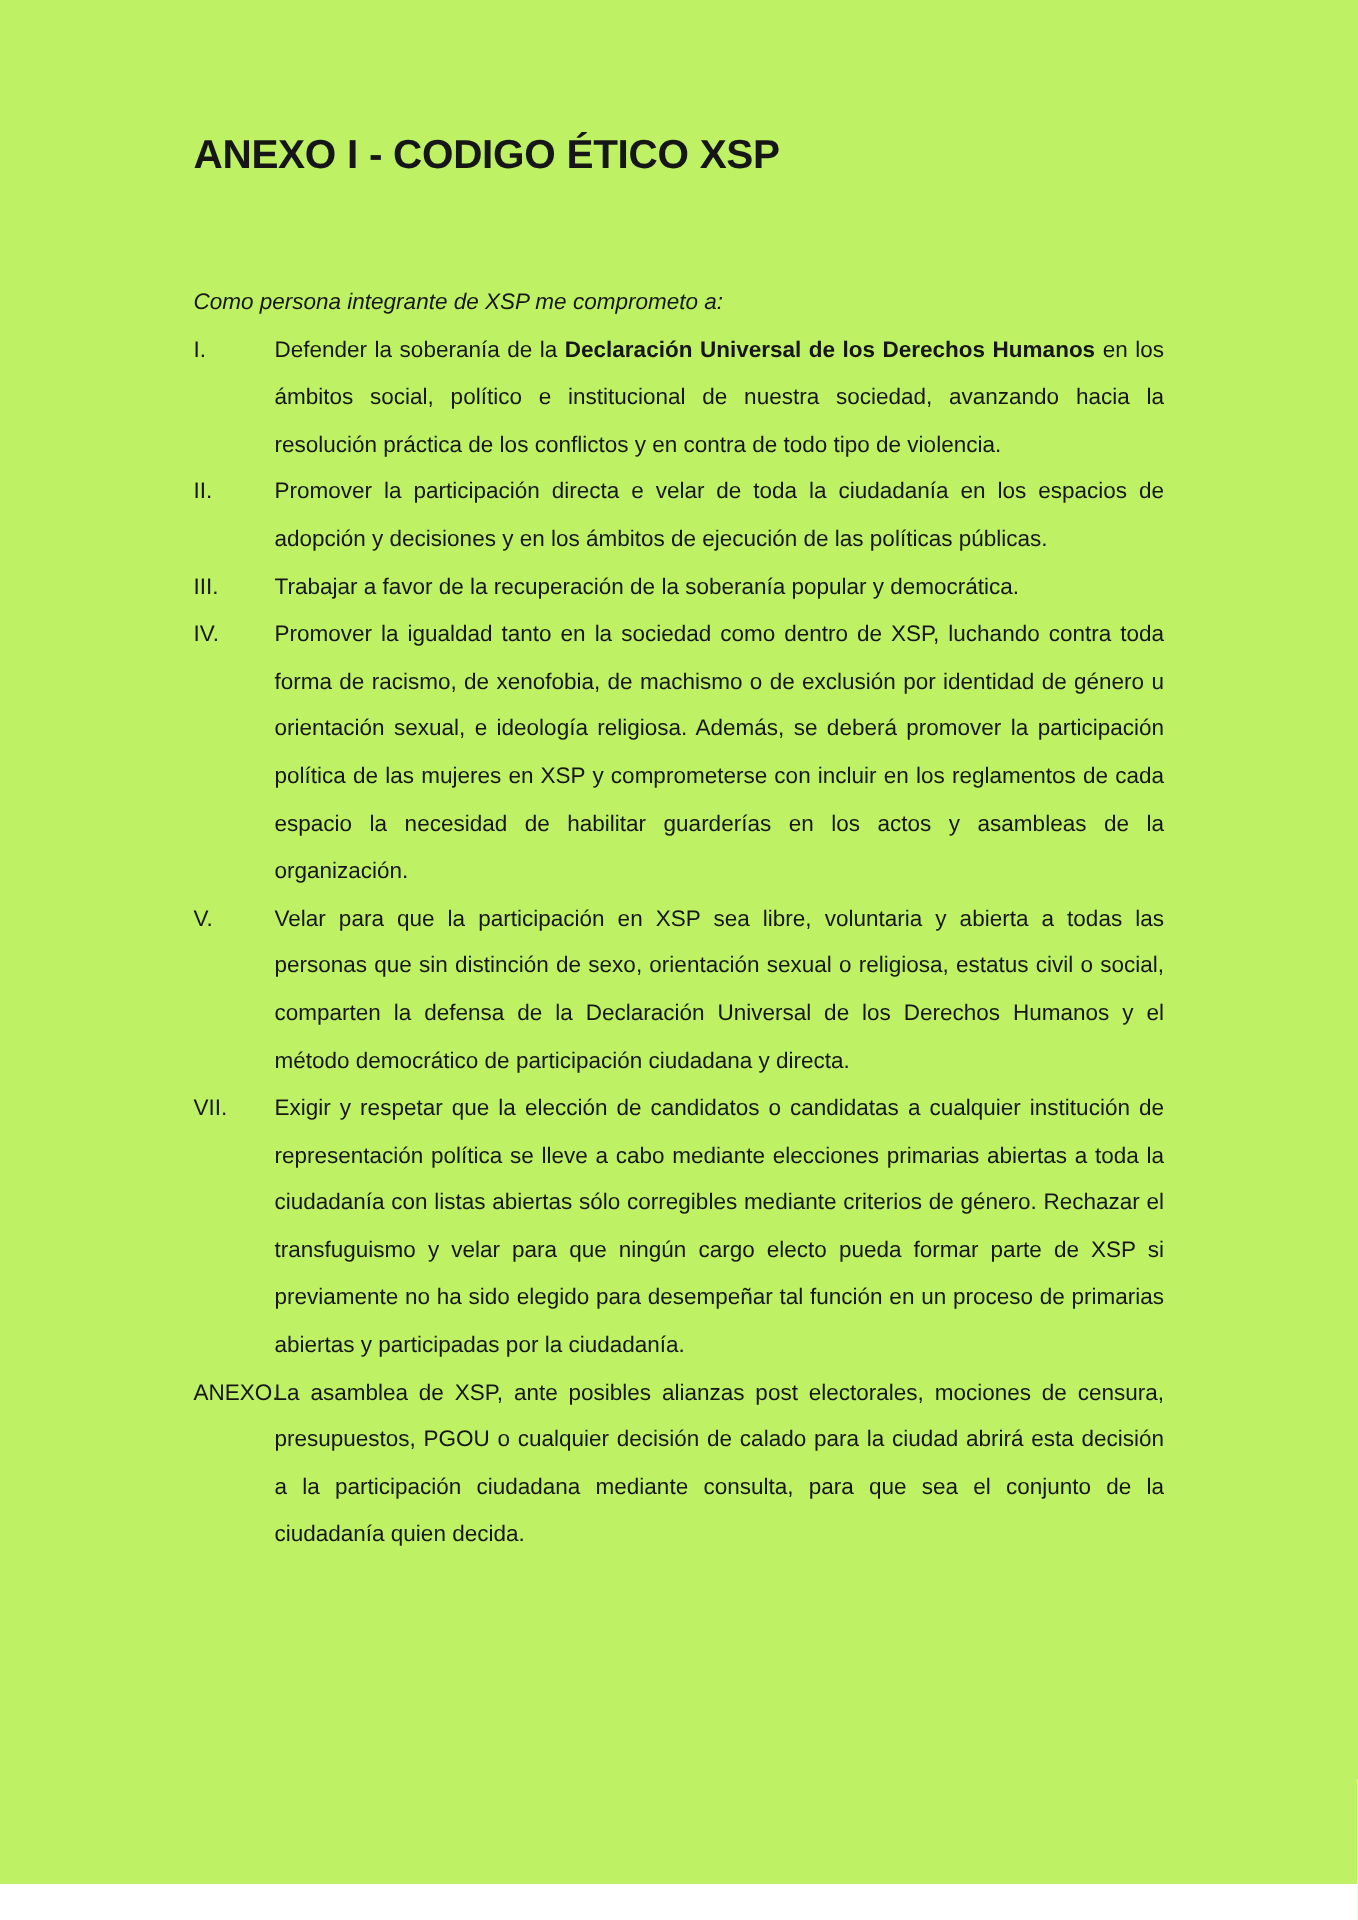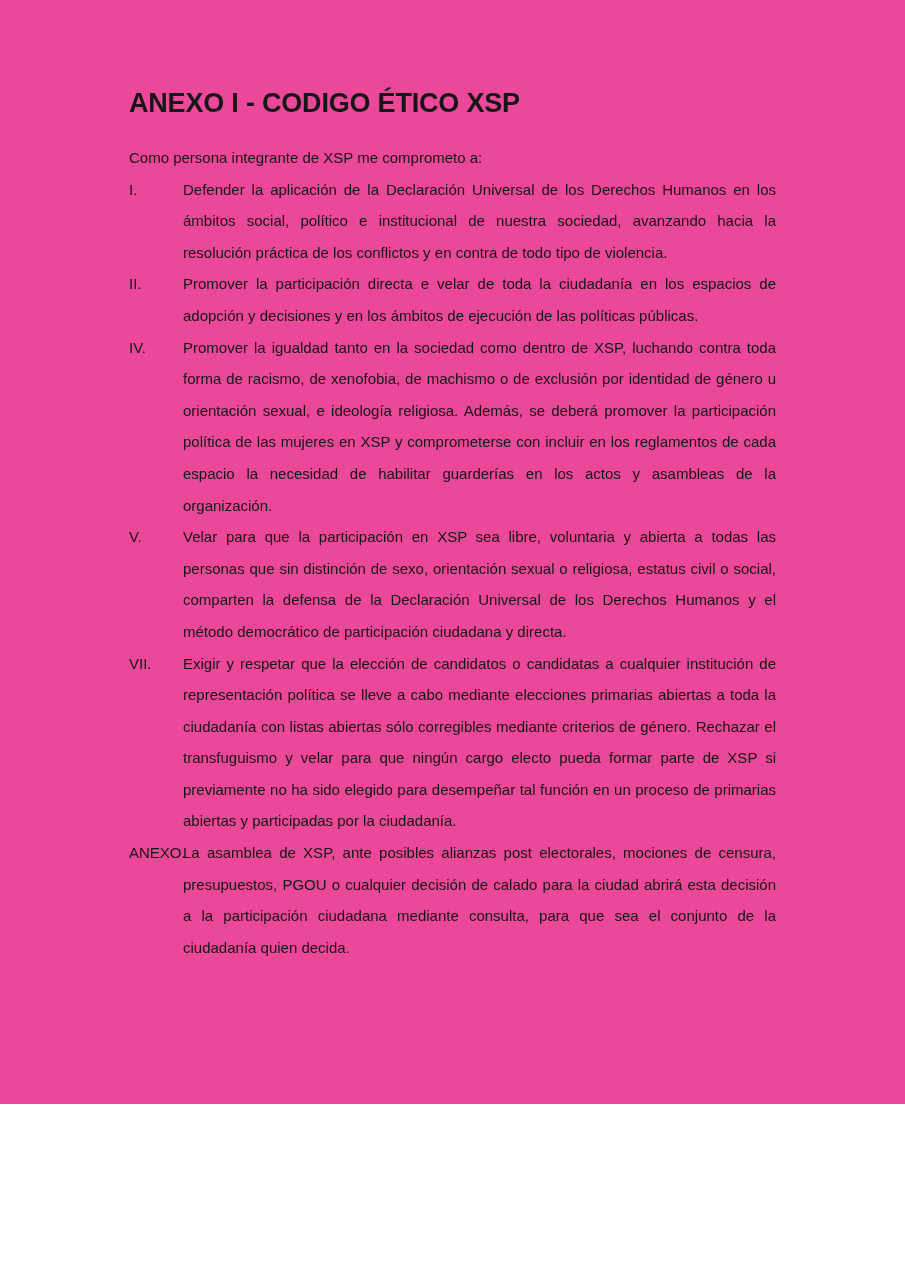--- a/index.html
+++ b/index.html
@@ -10,35 +10,36 @@
   body {
     width: 905px;
     height: 1280px;
     font-family: "Liberation Sans", sans-serif;
     color: #161616;
     overflow: hidden;
   }
   .page {
     box-sizing: border-box;
     width: 905px;
-    height: 1104px;
+    height: 1256px;
     padding: 86px 129px 0 129px;
-    background: #ec4899;
+    background: #bef264;
   }
   .doc-title {
     margin: 0;
     font-size: 27px;
     line-height: 34px;
     font-weight: bold;
     letter-spacing: -0.2px;
   }
   .intro {
-    margin: 22px 0 0 0;
+    margin: 66px 0 0 0;
     font-size: 15px;
     line-height: 31.6px;
+    font-style: italic;
   }
   .ethics-list {
     margin: 0;
   }
   .item {
     position: relative;
     padding-left: 54px;
   }
   .numeral {
     position: absolute;
@@ -47,37 +48,41 @@
     font-size: 15px;
     line-height: 31.6px;
   }
   .item-text {
     margin: 0;
     font-size: 15px;
     line-height: 31.6px;
     text-align: justify;
   }
   .bold {
-    font-weight: normal;
+    font-weight: bold;
   }
 </style>
 </head>
 <body>
 
 <div class="page">
   <h1 class="doc-title">ANEXO I - CODIGO ÉTICO XSP</h1>
   <p class="intro">Como persona integrante de XSP me comprometo a:</p>
   <div class="ethics-list" id="ethics-list">
       <div class="item">
         <span class="numeral">I.</span>
-        <p class="item-text"><span>Defender la aplicación de la </span><span class="bold">Declaración Universal de los Derechos Humanos</span><span> en los ámbitos social, político e institucional de nuestra sociedad, avanzando hacia la resolución práctica de los conflictos y en contra de todo tipo de violencia.</span></p>
+        <p class="item-text"><span>Defender la soberanía de la </span><span class="bold">Declaración Universal de los Derechos Humanos</span><span> en los ámbitos social, político e institucional de nuestra sociedad, avanzando hacia la resolución práctica de los conflictos y en contra de todo tipo de violencia.</span></p>
       </div>
       <div class="item">
         <span class="numeral">II.</span>
         <p class="item-text"><span>Promover la participación directa e velar de toda la ciudadanía en los espacios de adopción y decisiones y en los ámbitos de ejecución de las políticas públicas.</span></p>
+      </div>
+      <div class="item">
+        <span class="numeral">III.</span>
+        <p class="item-text"><span>Trabajar a favor de la recuperación de la soberanía popular y democrática.</span></p>
       </div>
       <div class="item">
         <span class="numeral">IV.</span>
         <p class="item-text"><span>Promover la igualdad tanto en la sociedad como dentro de XSP, luchando contra toda forma de racismo, de xenofobia, de machismo o de exclusión por identidad de género u orientación sexual, e ideología religiosa. Además, se deberá promover la participación política de las mujeres en XSP y comprometerse con incluir en los reglamentos de cada espacio la necesidad de habilitar guarderías en los actos y asambleas de la organización.</span></p>
       </div>
       <div class="item">
         <span class="numeral">V.</span>
         <p class="item-text"><span>Velar para que la participación en XSP sea libre, voluntaria y abierta a todas las personas que sin distinción de sexo, orientación sexual o religiosa, estatus civil o social, comparten la defensa de la Declaración Universal de los Derechos Humanos y el método democrático de participación ciudadana y directa.</span></p>
       </div>
       <div class="item">

